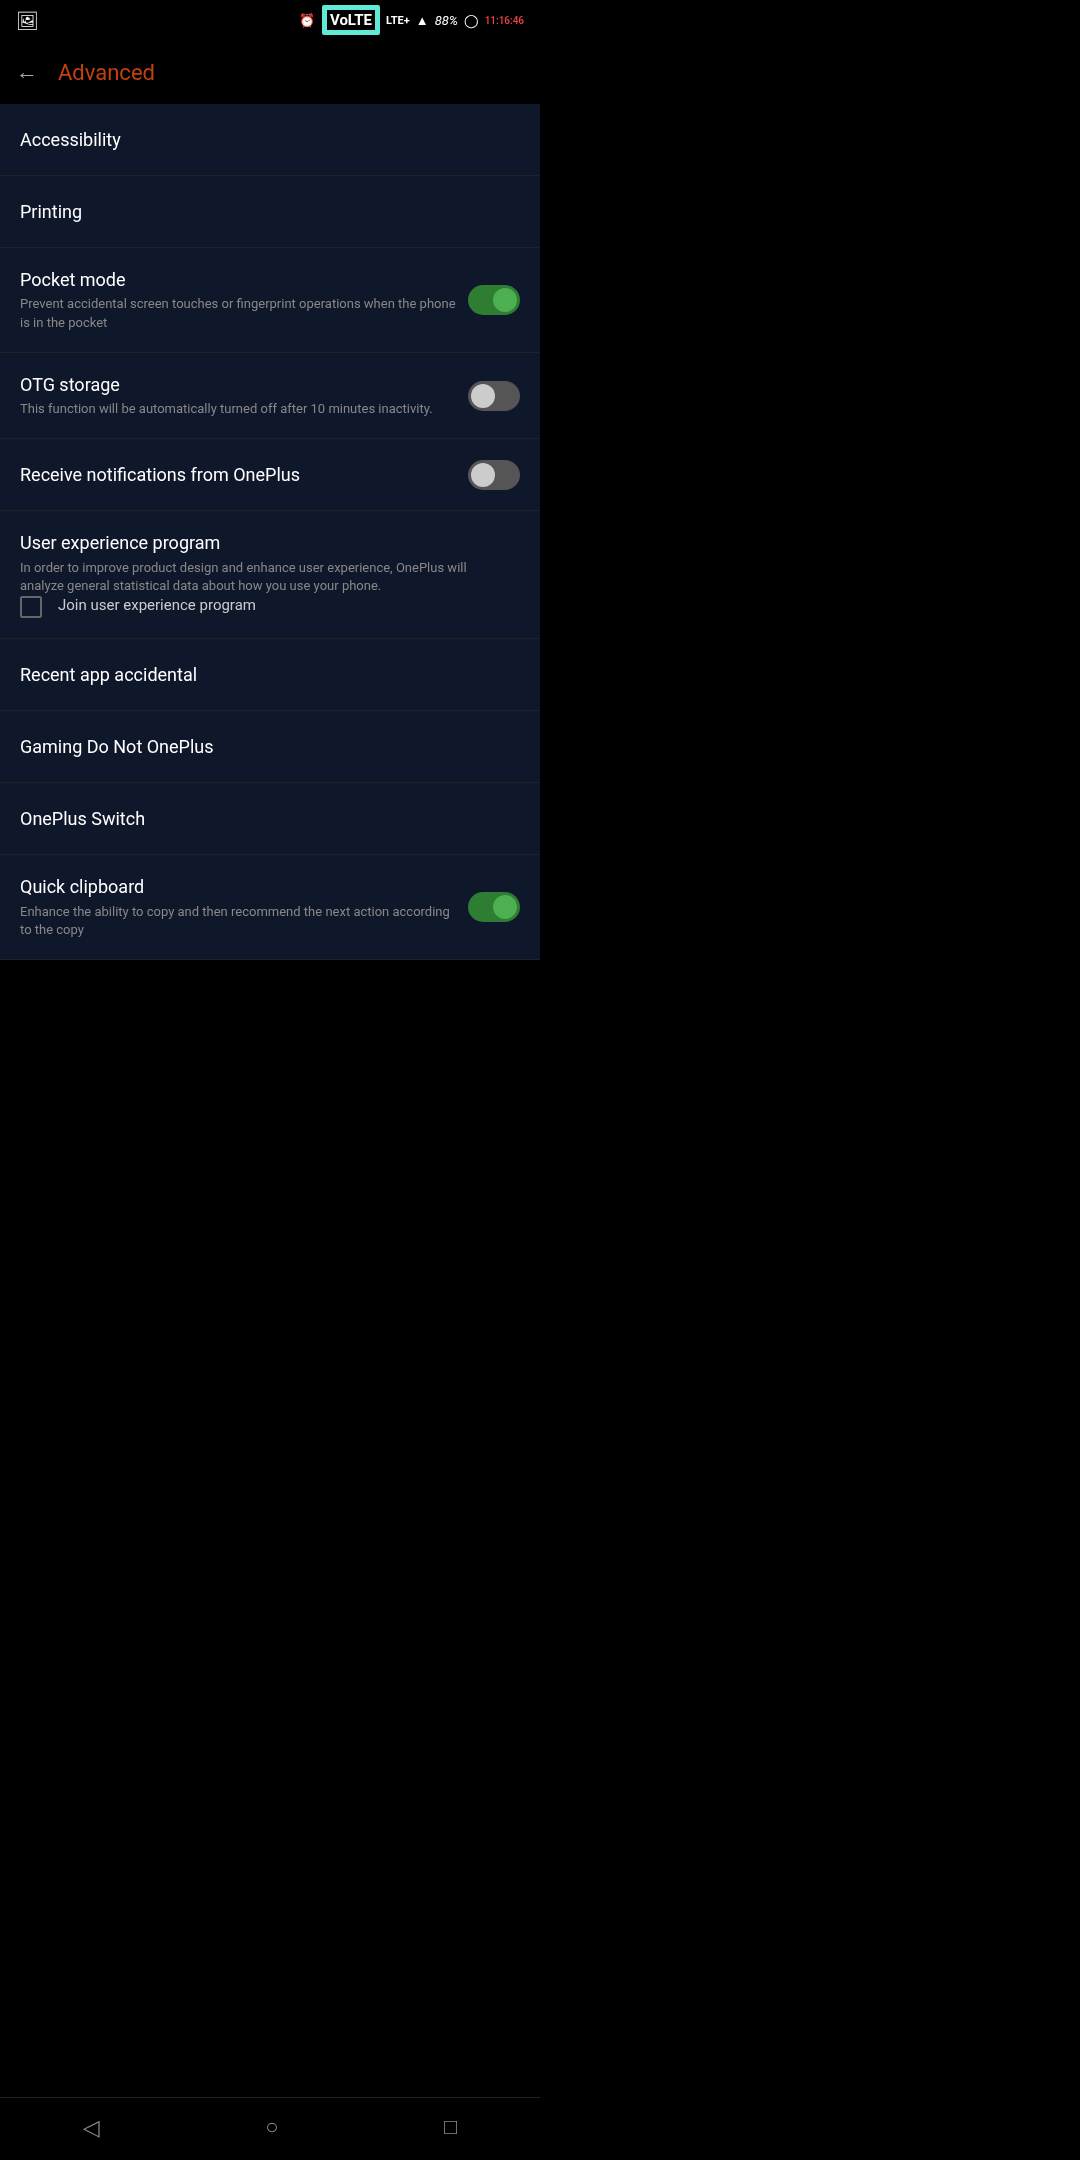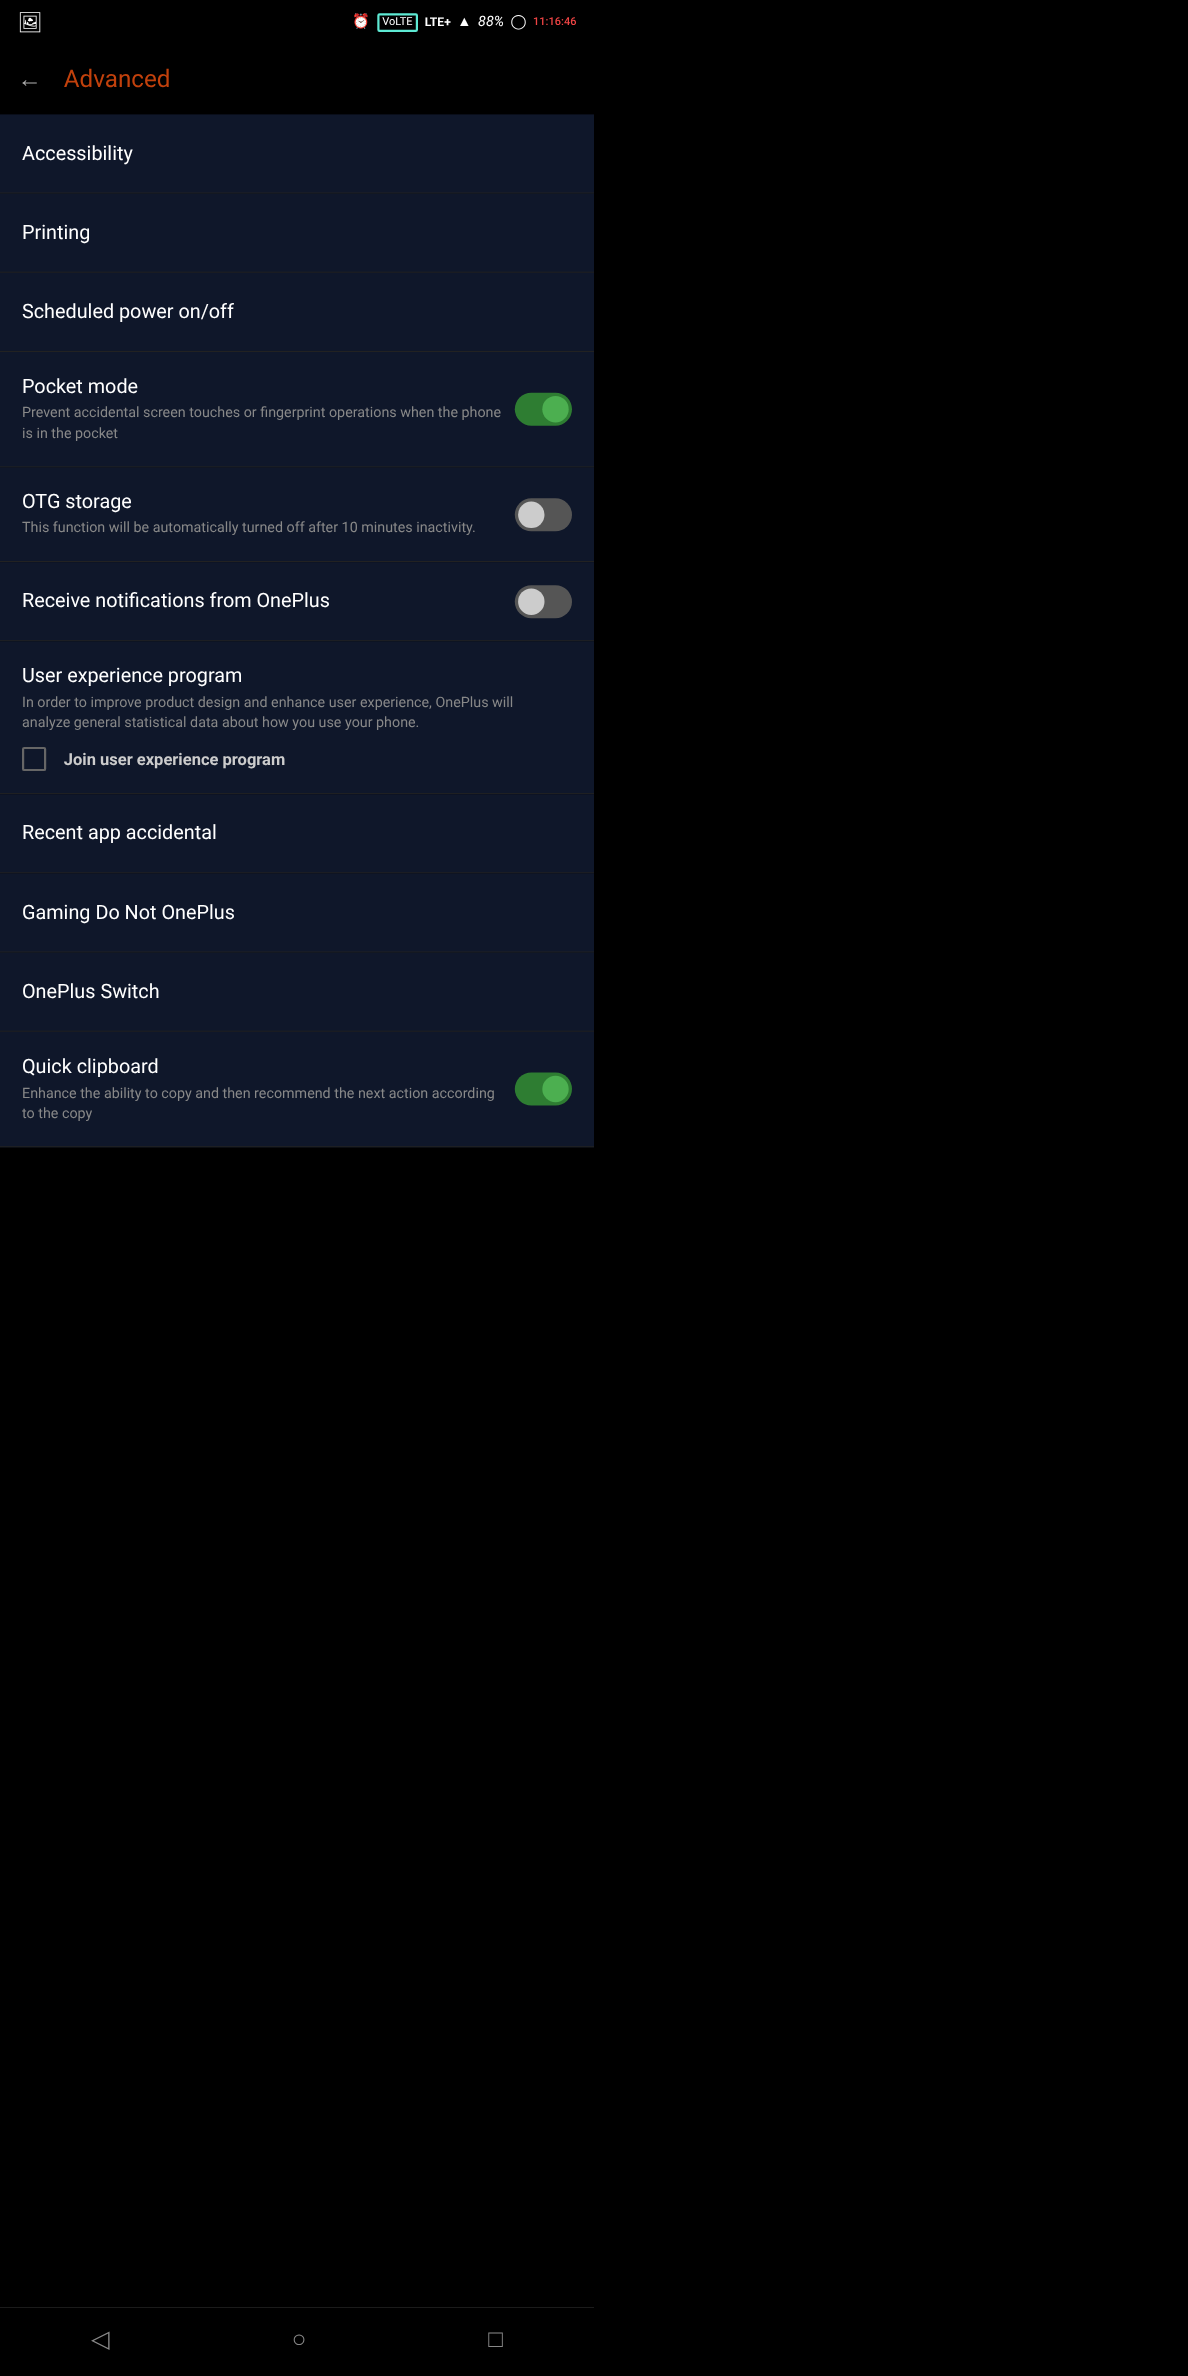--- a/index.html
+++ b/index.html
@@ -146,24 +146,23 @@
     }
 
     .toggle input:checked + .toggle-slider:before {
       transform: translateX(22px);
       background: #4caf50;
     }
 
     
     .checkbox-row {
       display: flex;
-      align-items: center;
+      align-items: flex-start;
       gap: 16px;
-      margin-top: 12px;
-      font-weight: bold;
+      margin-top: 1px;
     }
 
     .checkbox-box {
       width: 22px;
       height: 22px;
       border: 2px solid #666;
       border-radius: 2px;
       flex-shrink: 0;
       background: transparent;
     }
@@ -187,23 +186,23 @@
     }
 
     .nav-icon {
       color: #888;
       font-size: 22px;
       cursor: pointer;
     }
 
     
     .volte-badge {
-      font-size: 10px;
-      font-weight: normal;
-      border: 2px solid #5eead4;
+      font-size: 15px;
+      font-weight: bold;
+      border: 5px solid #5eead4;
       padding: 1px 3px;
       color: #fff;
       border-radius: 2px;
     }
   </style>
 </head>
 <body>
 
 <div class="status-bar">
   <span class="status-icon" style="margin-right:auto; font-size:18px;">🖼</span>
@@ -229,25 +228,20 @@
         <div class="settings-item-title">Accessibility</div>
       </div>
     </div>
     <div class="settings-item">
       <div class="settings-item-content">
         <div class="settings-item-title">Printing</div>
       </div>
     </div>
     <div class="settings-item">
       <div class="settings-item-content">
-        <div class="settings-item-title">Scheduled power on/off</div>
-      </div>
-    </div>
-    <div class="settings-item">
-      <div class="settings-item-content">
         <div class="settings-item-title">Pocket mode</div>
         <div class="settings-item-subtitle">Prevent accidental screen touches or fingerprint operations when the phone is in the pocket</div>
       </div>
       <label class="toggle"><input type="checkbox" checked="" style=""><span class="toggle-slider"></span></label>
     </div>
     <div class="settings-item">
       <div class="settings-item-content">
         <div class="settings-item-title">OTG storage</div>
         <div class="settings-item-subtitle">This function will be automatically turned off after 10 minutes inactivity.</div>
       </div>

